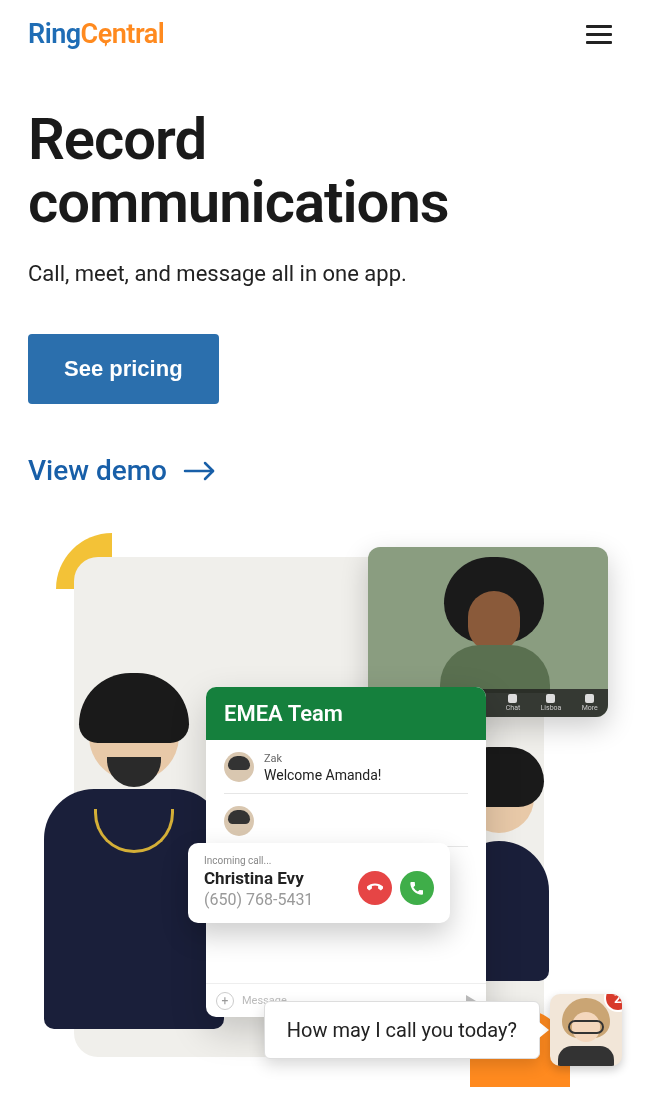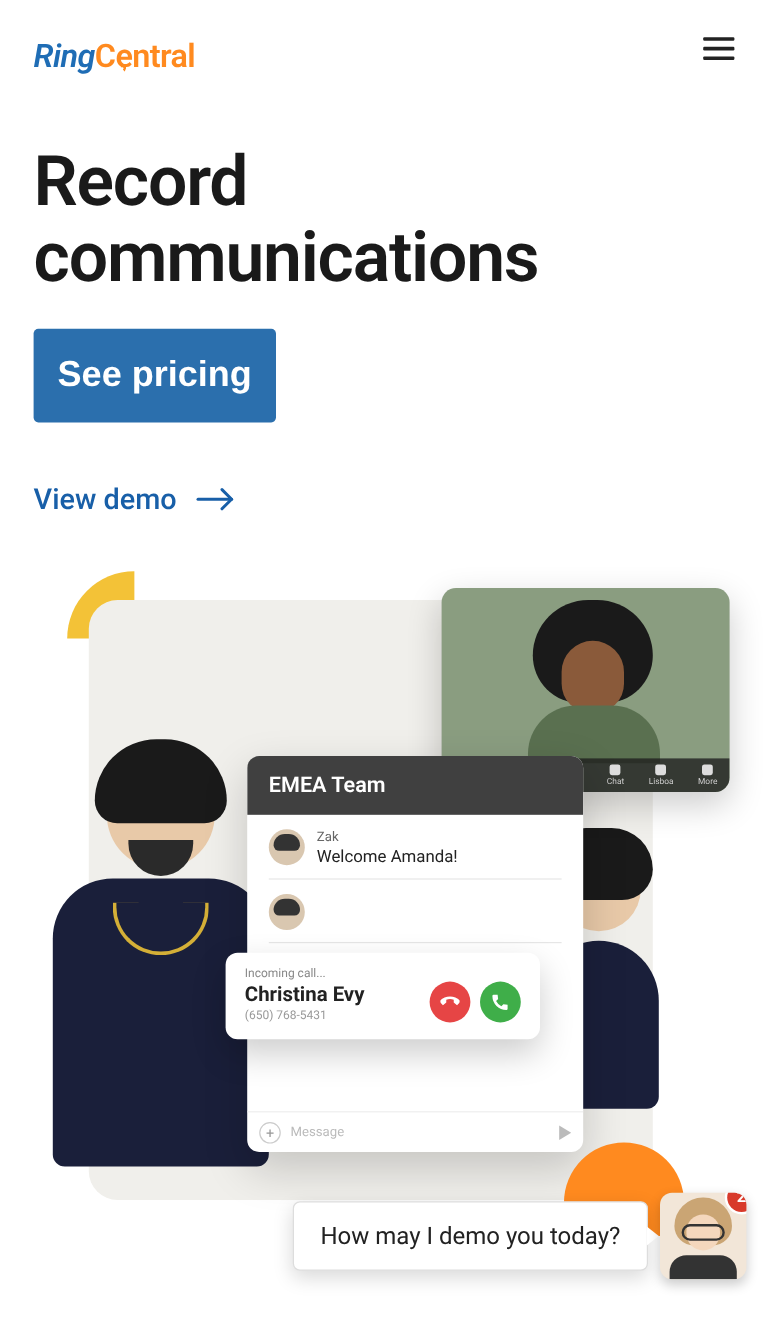--- a/index.html
+++ b/index.html
@@ -17,32 +17,32 @@
       justify-content: space-between;
       padding: 18px 28px;
     }
     .logo {
       display: flex;
       align-items: baseline;
       font-size: 27px;
       font-weight: 600;
       letter-spacing: -0.5px;
     }
-    .logo .ring { color: #1f6db5; position: relative; font-style: italic; }
+    .logo .ring { color: #1f6db5; position: relative; }
     .logo .ring .dot {
       position: absolute;
       top: -2px; left: 20px;
       width: 6px; height: 6px;
       border: 2px solid #ff8a1f;
       border-radius: 50%;
       border-bottom-color: transparent;
       border-left-color: transparent;
       transform: rotate(10deg);
     }
-    .logo .central { color: #ff8a1f; margin-top: 13px; }
+    .logo .central { color: #ff8a1f; }
     .hamburger {
       display: flex; flex-direction: column; gap: 5px;
       cursor: pointer; padding: 6px;
     }
     .hamburger span {
       display: block; width: 26px; height: 3px;
       background: #222; border-radius: 1px;
     }
     .hero { padding: 40px 28px 0; }
     .hero h1 {
@@ -55,34 +55,34 @@
     }
     .hero .sub {
       font-size: 22px;
       color: #222;
       margin-bottom: 48px;
     }
     .btn-primary {
       display: inline-block;
       background: #2b6fad;
       color: #fff;
-      font-size: 30px;
+      font-size: 22px;
       font-weight: 600;
-      padding: 22px 20px;
+      padding: 22px 36px;
       border: none;
       border-radius: 4px;
       cursor: pointer;
     }
     .link-demo {
       display: inline-flex;
       align-items: center;
       gap: 16px;
       margin-top: 50px;
       color: #185fa8;
-      font-size: 24px;
+      font-size: 28px;
       font-weight: 500;
       text-decoration: none;
       cursor: pointer;
     }
     .link-demo svg { stroke: #185fa8; }
 
     
     .illus {
       position: relative;
       margin: 40px 28px 0;
@@ -178,23 +178,23 @@
     .chat-card {
       position: absolute;
       top: 160px; left: 178px;
       width: 280px; height: 330px;
       background: #fff;
       border-radius: 10px;
       box-shadow: 0 14px 36px rgba(0,0,0,0.18);
       overflow: hidden;
     }
     .chat-card .cc-head {
-      background: #404040; color: #fff;
+      background: #15803d; color: #fff;
       padding: 14px 18px;
-      font-size: 18px; font-weight: 600;
+      font-size: 22px; font-weight: 600;
     }
     .cc-msg { padding: 12px 18px 10px; display: flex; gap: 10px; }
     .cc-msg .av {
       width: 30px; height: 30px; border-radius: 50%;
       background: #d9c7b0; flex: none; position: relative; overflow:hidden;
     }
     .cc-msg .av::after{ content:""; position:absolute; inset:4px 4px auto 4px; height:14px; background:#333; border-radius:12px 12px 6px 6px;}
     .cc-msg .body .nm { font-size: 11px; color: #666; }
     .cc-msg .body .tx { font-size: 14px; color: #222; margin-top: 2px;}
     .cc-msg .body .tx .mention { color: #2b6fad; font-weight: 600; }
@@ -206,21 +206,21 @@
       width: 262px;
       background: #fff;
       border-radius: 10px;
       box-shadow: 0 12px 28px rgba(0,0,0,0.2);
       padding: 12px 16px 14px;
       z-index: 3;
     }
     .call-card .lab { font-size: 10px; color: #888; }
     .call-card .row { display:flex; align-items:center; justify-content:space-between; }
     .call-card .nm { font-size: 17px; font-weight: 700; color: #222; margin-top: 2px; }
-    .call-card .ph { font-size: 10px; color: #999; margin-top: 2px; }
+    .call-card .ph { font-size: 16px; color: #999; margin-top: 2px; }
     .call-btn { width: 34px; height: 34px; border-radius: 50%; display:flex; align-items:center; justify-content:center; }
     .call-btn.dec { background: #e64545; }
     .call-btn.acc { background: #3fae49; }
     .call-btn svg { width: 16px; height: 16px; fill:#fff; }
 
     .file-row { padding: 10px 18px; display: flex; gap: 10px; align-items: flex-start; }
     .file-row .av { width: 26px; height: 26px; border-radius: 50%; background: #e8d4c0; flex:none; }
     .file-row .fbox { display:flex; gap:8px; align-items:center; border:1px solid #eee; border-radius:6px; padding:6px 8px; margin-top:4px;}
     .file-row .fico { width:22px; height:28px; background:#f6c646; border-radius:3px; position:relative; }
     .file-row .fico::after{ content:""; position:absolute; top:0; right:0; width:8px;height:8px; background:#fff; border-bottom-left-radius:3px;}
@@ -294,20 +294,21 @@
   </div>
   <div class="hamburger">
     <span></span>
       <span></span>
       <span></span>
   </div>
 </div>
 
 <div class="hero">
   <h1>Record communications</h1>
+  <p class="sub">Call, meet, and message all in one app.</p>
   <button class="btn-primary">See pricing</button>
   <br>
   <a class="link-demo">
     <span>View demo</span>
     <svg width="34" height="20" viewBox="0 0 34 20" fill="none" stroke-width="2.5" stroke-linecap="round" stroke-linejoin="round">
       <line x1="2" y1="10" x2="30" y2="10"></line>
       <polyline points="22,2 30,10 22,18"></polyline>
     </svg>
   </a>
 </div>
@@ -420,21 +421,21 @@
         </div>
       </div>
     </div>
   </div>
 
   <div class="orange-blob"></div>
 </div>
 
 <div class="chat-widget">
 
-  <div class="chat-bubble">How may I demo you today?</div>
+  <div class="chat-bubble">How may I call you today?</div>
   <div class="chat-avatar">
     <div class="h"></div>
       <div class="f"></div>
       <div class="g"></div>
       <div class="b"></div>
     <div class="badge">2</div>
   </div>
 </div>
 
 </body></html>

